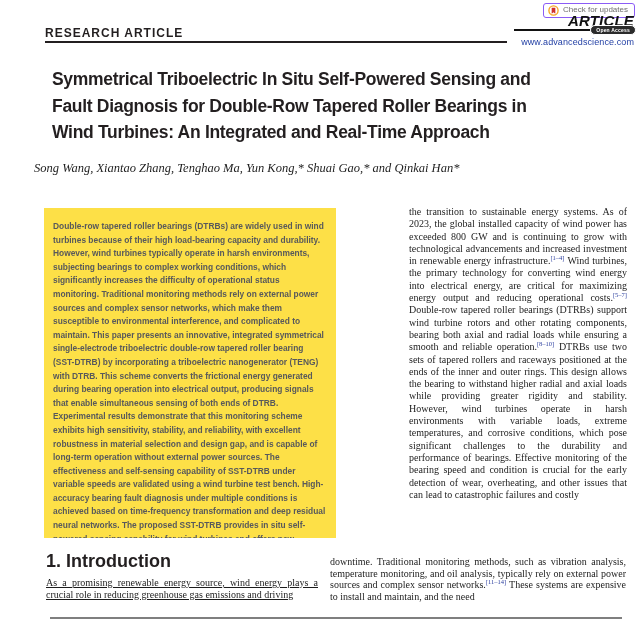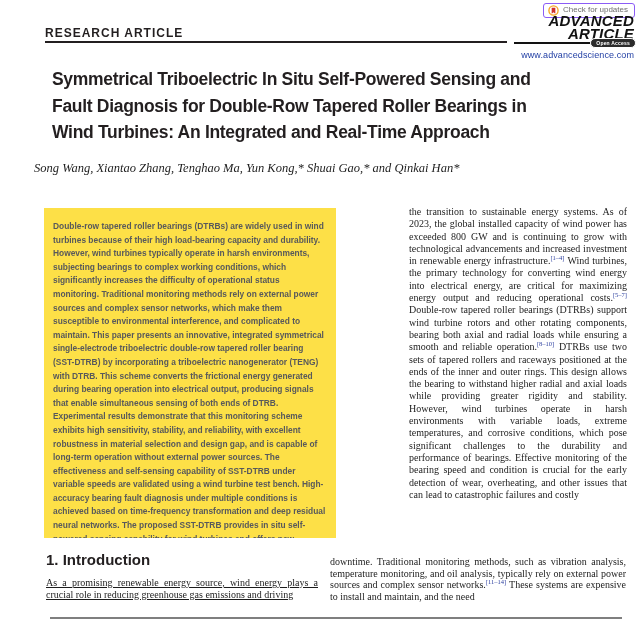--- a/index.html
+++ b/index.html
@@ -87,21 +87,21 @@
     text-align: justify;
   }
   sup.ref {
     color: #2c3f9f; font-size: 6.5px; line-height: 0;
     vertical-align: super; cursor: pointer;
   }
 
   
   .section-heading {
     position: absolute; left: 46px; top: 551px;
-    font-size: 15px; font-weight: bold; color: #231f20;
+    font-size: 18px; font-weight: bold; color: #231f20;
   }
   .section-para {
     position: absolute; left: 46px; top: 577px;
     width: 272px; height: 28px; overflow: hidden;
   }
   .section-para p { line-height: 11.5px; text-decoration: underline; }
   .intro-continued {
     position: absolute; left: 330px; top: 556px;
     width: 296px; height: 52px; overflow: hidden;
   }
@@ -124,21 +124,20 @@
         <path d="M8 6 h8 v13 l-4 -3.4 L8 19 Z" fill="#d0312d"></path>
       </svg>
     </span>
     <span>Check for updates</span>
   </div>
 
   <div class="kicker">RESEARCH ARTICLE</div>
   <div class="header-rule"></div>
 
   <div class="logo">
-    <div>ADVANCED</div>
     <div>ARTICLE</div>
     <div class="logo-rule">
       <span class="oa-pill">Open Access</span>
     </div>
     <div class="site-url">www.advancedscience.com</div>
   </div>
 
   <div class="title">
     <div>Symmetrical Triboelectric In Situ Self-Powered Sensing and</div>
     <div>Fault Diagnosis for Double-Row Tapered Roller Bearings in</div>

